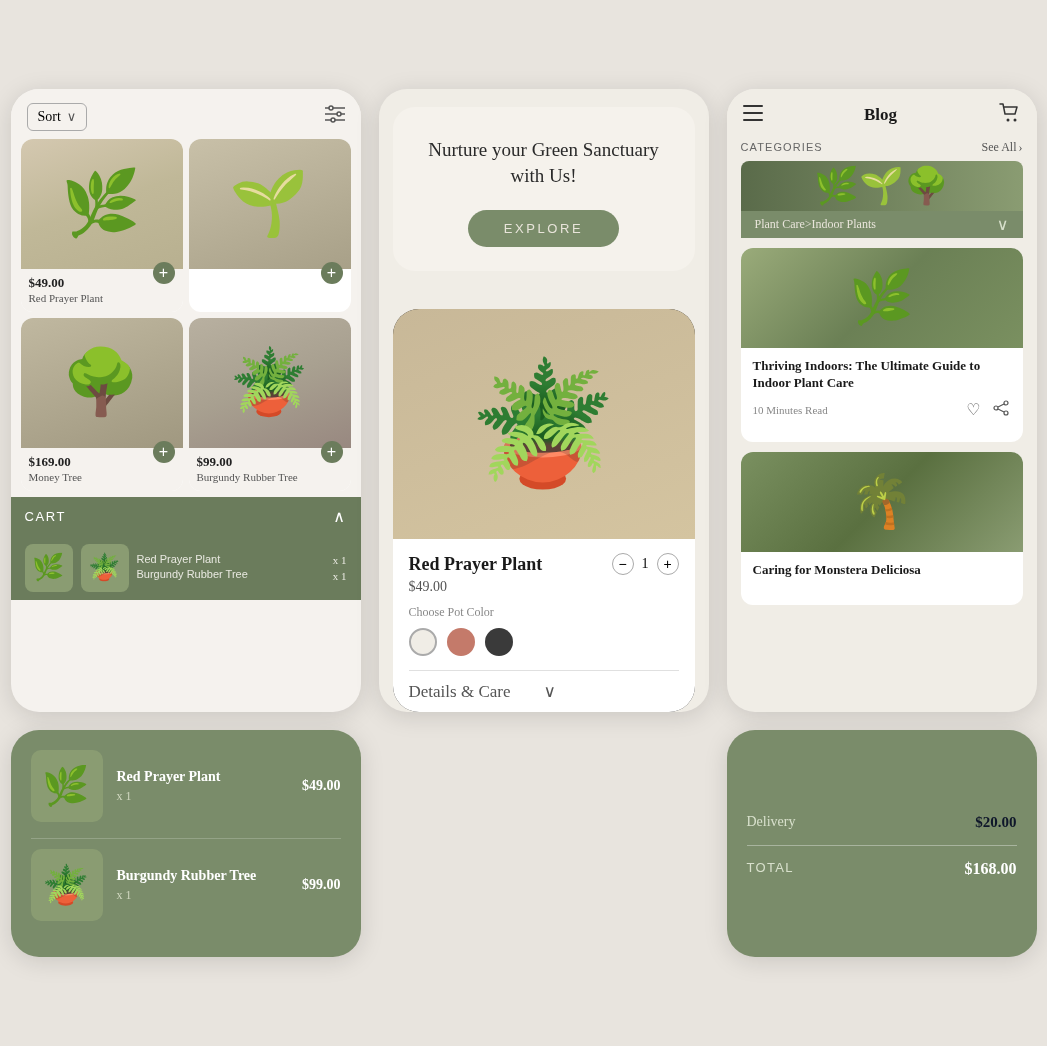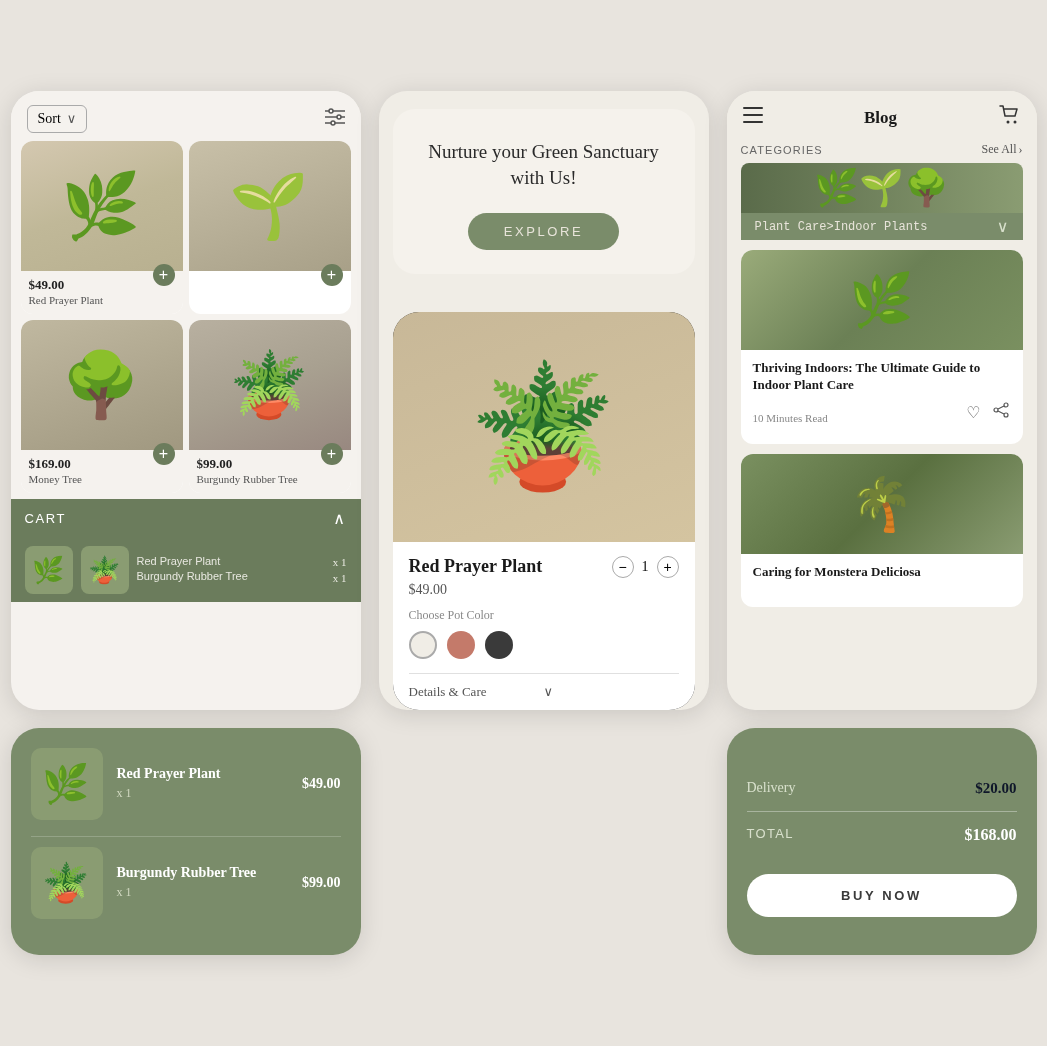--- a/index.html
+++ b/index.html
@@ -249,21 +249,21 @@
       border-radius: 50%;
       cursor: pointer;
       border: 2px solid transparent;
     }
     .swatch.selected { border-color: #888; }
     .details-row {
       display: flex;
       align-items: center;
       padding: 10px 0 0;
       border-top: 1px solid #e0e0e0;
-      font-size: 13px;
+      font-size: 17px;
       color: #555;
       cursor: pointer;
     }
     .details-row span { flex: 1; }
 
     
     .phone-blog {
       grid-column: 3;
       grid-row: 1;
       background: #f0ede6;
@@ -306,21 +306,20 @@
       background: #7a8c6a;
       padding: 4px 14px;
       display: flex;
       align-items: center;
       justify-content: space-between;
       margin: 0 14px;
     }
     .breadcrumb-text {
       font-size: 12px;
       color: #e8e4da;
-      font-family: Liberation Mono, monospace;
     }
     .blog-article {
       background: #fff;
       border-radius: 12px;
       margin: 10px 14px;
       overflow: hidden;
     }
     .article-img {
       width: 100%;
       height: 100px;
@@ -335,21 +334,21 @@
     }
     .article-title {
       font-size: 13px;
       font-weight: bold;
       color: #1a1a1a;
       line-height: 1.3;
       margin-bottom: 6px;
     }
     .article-meta {
       display: flex;
-      align-items: flex-end;
+      align-items: center;
       font-size: 11px;
       color: #888;
     }
     .article-meta .read-time { flex: 1; }
     .article-actions { display: flex; gap: 8px; }
     .article-action-btn {
       background: none;
       border: none;
       cursor: pointer;
       font-size: 16px;
@@ -690,16 +689,15 @@
   <div class="phone phone-checkout">
     <div class="checkout-row">
       <span class="checkout-label">Delivery</span>
       <span class="checkout-value">$20.00</span>
     </div>
     <div class="checkout-divider"></div>
     <div class="checkout-row">
       <span class="checkout-total-label">TOTAL</span>
       <span class="checkout-total-value">$168.00</span>
     </div>
-    <button class="buy-now-btn">BUY NOW</button>
   </div>
 
 </div>
 
 </body></html>

